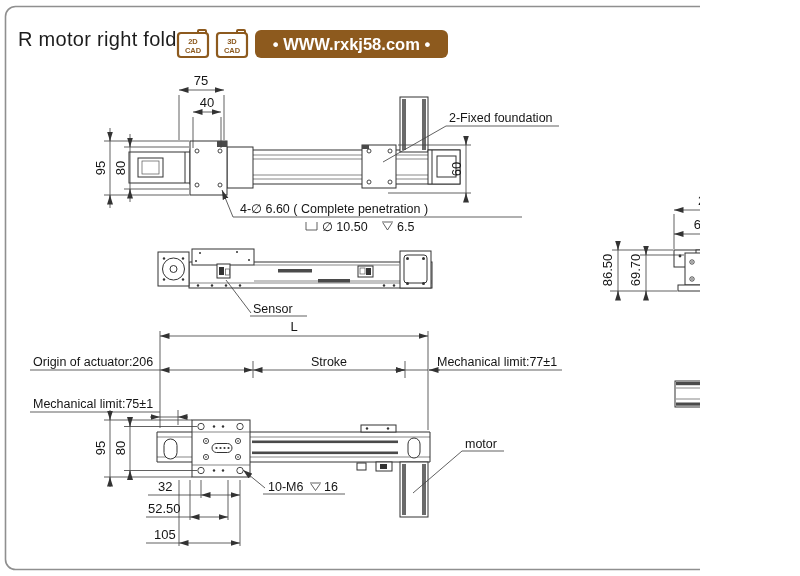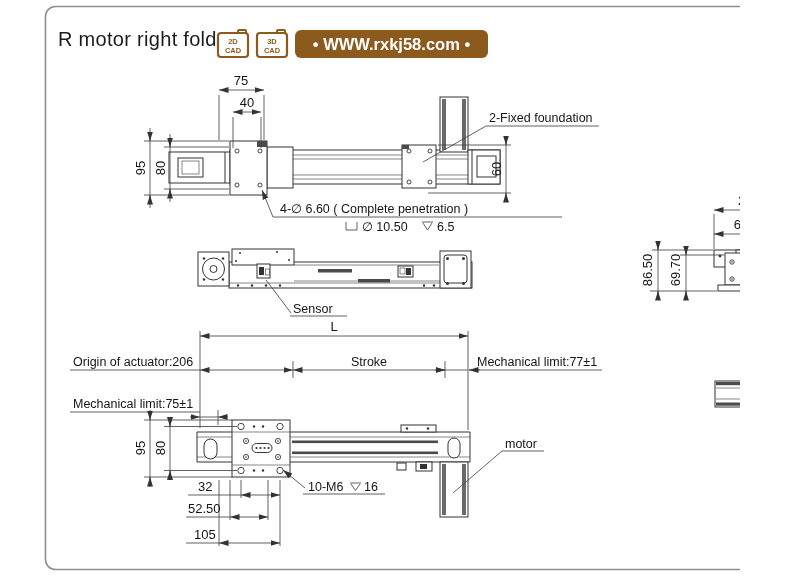--- a/index.html
+++ b/index.html
@@ -1,17 +1,17 @@
 <!DOCTYPE html>
 <html><head>
 <meta charset="utf-8">
 <style>
   html,body{margin:0;padding:0;background:#fff;}
   .page{position:relative;width:700px;height:576px;background:#fff;overflow:hidden;
-        font-family:"Liberation Sans",sans-serif;padding-left:40px;}
+        font-family:"Liberation Sans",sans-serif;}
   svg{display:block}
   .obj{stroke:#333;stroke-width:1;fill:none}
   .objf{stroke:#333;stroke-width:1;fill:#fff}
   .thin{stroke:#555;stroke-width:.7;fill:none}
   .dim{stroke:#444;stroke-width:.85;fill:none}
   .dk{fill:#4a4a4a;stroke:none}
   .dk2{fill:#6a6a6a;stroke:none}
   .dot{fill:#333;stroke:none}
   .hole{stroke:#333;stroke-width:.9;fill:#fff}
   .t{font:13px "Liberation Sans",sans-serif;fill:#151515}

